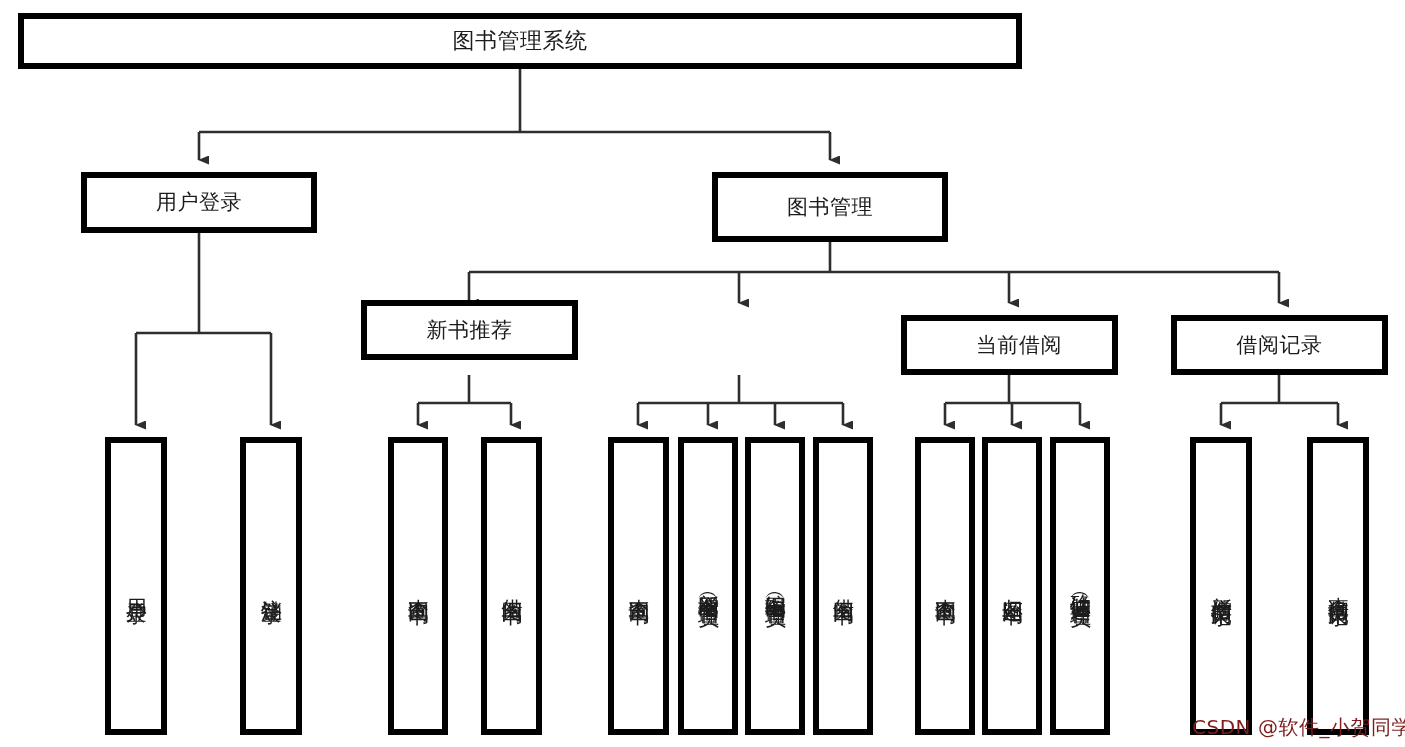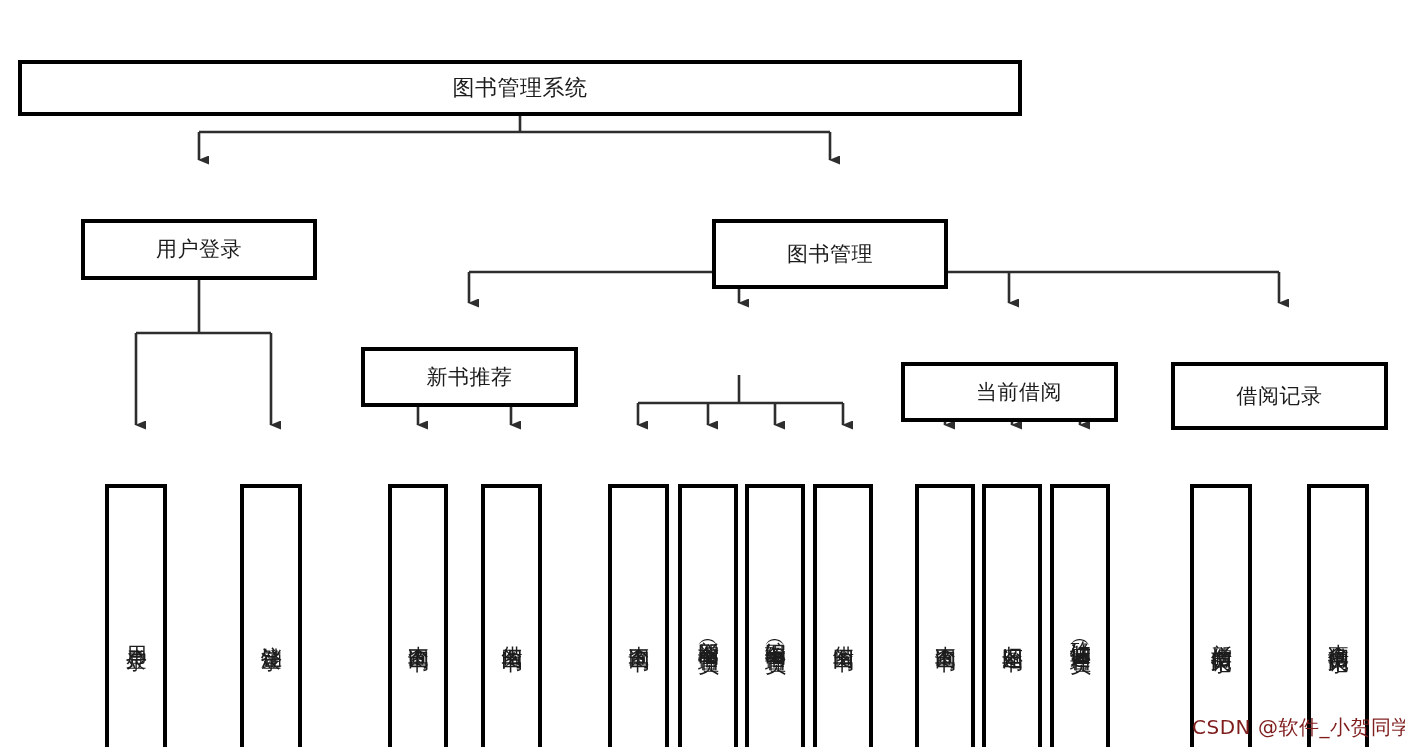--- a/index.html
+++ b/index.html
@@ -24,26 +24,25 @@
     left: 0;
     top: 0;
     width: 1405px;
     height: 747px;
     pointer-events: none;
   }
   .node {
     position: absolute;
     box-sizing: border-box;
     background: #ffffff;
-    border: 4px solid #000000;
+    border: 6px solid #000000;
     display: flex;
     align-items: center;
     justify-content: center;
     text-align: center;
-    margin-top: 47px;
   }
   .node-label {
     display: block;
     color: #1c1c1c;
     line-height: 1.28;
     letter-spacing: 0.5px;
     white-space: nowrap;
   }
   .node.horizontal .node-label {
     font-size: 21px;
@@ -143,21 +142,21 @@
 
   <div class="node horizontal" style="left:361px; top:300px; width:217px; height:60px;">
     <span class="node-label">新书推荐</span>
   </div>
 
 
   <div class="node horizontal" style="left:901px; top:315px; width:217px; height:60px;padding-left:19px;">
     <span class="node-label">当前借阅</span>
   </div>
 
-  <div class="node horizontal" style="left:1171px; top:315px; width:217px; height:68px;">
+  <div class="node horizontal" style="left:1171px; top:315px; width:217px; height:60px;">
     <span class="node-label">借阅记录</span>
   </div>
 
   <div class="node leaf" style="left:105px; top:437px; width:62px; height:298px;">
     <span class="node-label">用户登录</span>
   </div>
 
   <div class="node leaf" style="left:240px; top:437px; width:62px; height:298px;">
     <span class="node-label">注销登录</span>
   </div>

